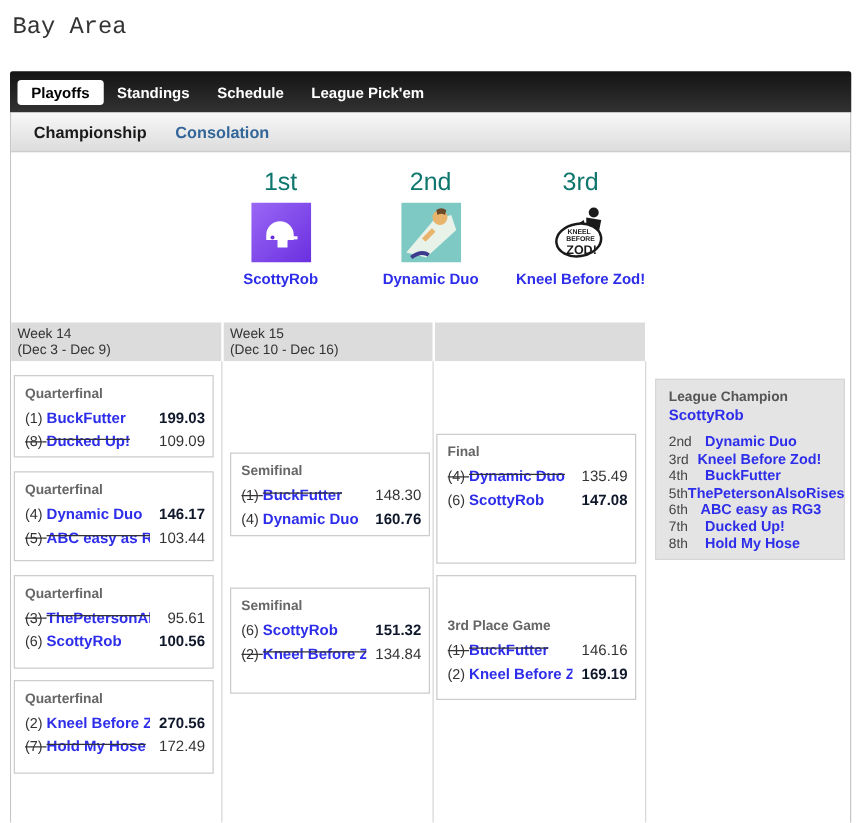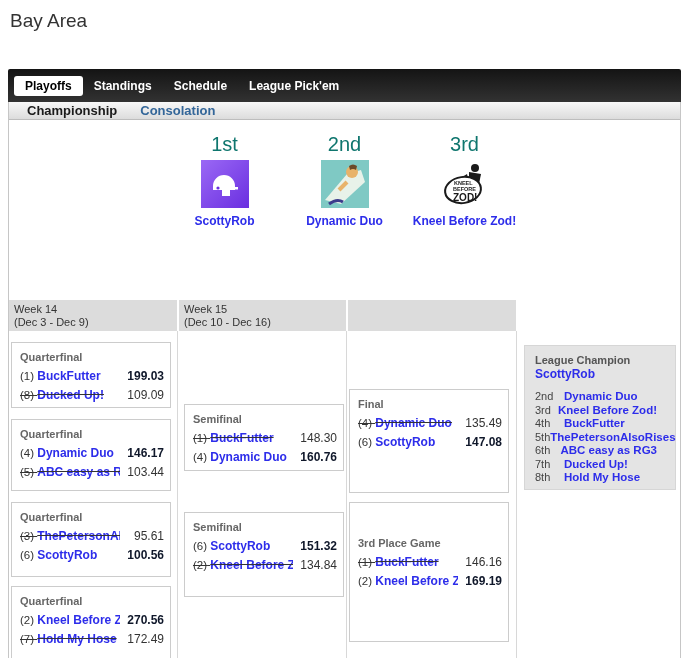--- a/index.html
+++ b/index.html
@@ -1,60 +1,60 @@
 <!DOCTYPE html>
 <html><head>
 <meta charset="utf-8">
 <style>
   * { margin:0; padding:0; box-sizing:border-box; }
   html,body { width:689px; height:658px; background:#fff; overflow:hidden;
               font-family:"Liberation Sans", sans-serif; }
-  .page-title { font-size:19px; color:#333; font-weight:normal; padding:10px 0 0 10px; height:69px; }
+  .page-title { font-size:19px; color:#333; font-weight:normal; padding:10px 0 0 10px; height:57px;font-family:Liberation Mono, monospace; }
   .shell { margin:0 8px; width:673px; }
 
   
   .nav { height:33px; background:linear-gradient(180deg,#141414,#323232);
          display:flex; align-items:center; padding-left:6px; border-radius:2px 2px 0 0; }
   .nav-tab { color:#fff; font-size:12px; font-weight:bold; padding:3px 11px; cursor:pointer; }
   .nav-tab.active { background:#fff; color:#000; border-radius:3px; }
 
   .content-box { border:1px solid #c6c6c6; border-top:none; }
 
   
-  .subnav { height:18px; background:linear-gradient(180deg,#f8f8f8,#dcdcdc);
+  .subnav { height:32px; background:linear-gradient(180deg,#f8f8f8,#dcdcdc);
             border-bottom:1px solid #bdbdbd; display:flex; align-items:center; padding-left:18px; }
   .subnav-tab { font-size:13px; font-weight:bold; margin-right:23px; cursor:pointer; }
   .subnav-tab.active { color:#1a1a1a; }
   .subnav-tab.link { color:#336699; }
 
   
   .podium { height:136px; display:flex; justify-content:center; background:#fff; }
   .podium-item { width:120px; text-align:center; padding-top:13px; }
   .podium-place { font-size:20px; color:#0f766e; line-height:22px; }
   .podium-avatar { width:48px; height:48px; margin:5px auto 6px auto; display:block; }
   .podium-team { font-size:12px; font-weight:bold; color:#2d2dea; cursor:pointer; white-space:nowrap; }
 
   
   .week-row { display:grid; grid-template-columns:168px 167px 168px 1fr; gap:2px; background:#fff; }
-  .week-cell { background:#dcdcdc; height:31px; padding:3px 0 0 5px; font-size:11px; color:#333; line-height:13px;margin-top:44px; }
+  .week-cell { background:#dcdcdc; height:31px; padding:3px 0 0 5px; font-size:11px; color:#333; line-height:13px; }
 
   
   .bracket { position:relative; height:375px; background:#fff; }
   .divider { position:absolute; top:0; bottom:0; width:1px; background:#d8d8d8; }
   .div1 { left:168px; } .div2 { left:337px; } .div3 { left:507px; }
 
   .match { position:absolute; background:#fff; border:1px solid #ccc; padding:8px 6px 0 8px; }
   .m0 { left:2px;   top:11px;  width:160px; height:66px; }
   .m1 { left:2px;   top:88px;  width:160px; height:72px; }
   .m2 { left:2px;   top:171px; width:160px; height:75px; }
   .m3 { left:2px;   top:255px; width:160px; height:75px; }
   .m4 { left:175px; top:73px;  width:160px; height:67px; }
   .m5 { left:175px; top:181px; width:160px; height:85px; }
   .m6 { left:340px; top:58px;  width:160px; height:104px; }
-  .m7 { left:340px; top:171px; width:160px; height:140px; padding-top:34px; }
+  .m7 { left:340px; top:171px; width:160px; height:100px; padding-top:34px; }
   .round-label { font-size:11px; font-weight:bold; color:#666; margin-bottom:3px; }
   .team-row { display:flex; align-items:center; height:19px; }
   .team-left { flex:1; white-space:nowrap; overflow:hidden; font-size:11.5px; color:#333; }
   .team-link { color:#2d2dea; font-weight:bold; font-size:12px; text-decoration:none; cursor:pointer; }
   .team-row.loss .team-left { text-decoration:line-through; }
   .score { width:44px; text-align:right; font-size:12px; color:#333; }
   .team-row.win .score { font-weight:bold; color:#0f172a; }
 
   
   .champ-box { position:absolute; left:515px; top:14px; width:152px; height:145px;

